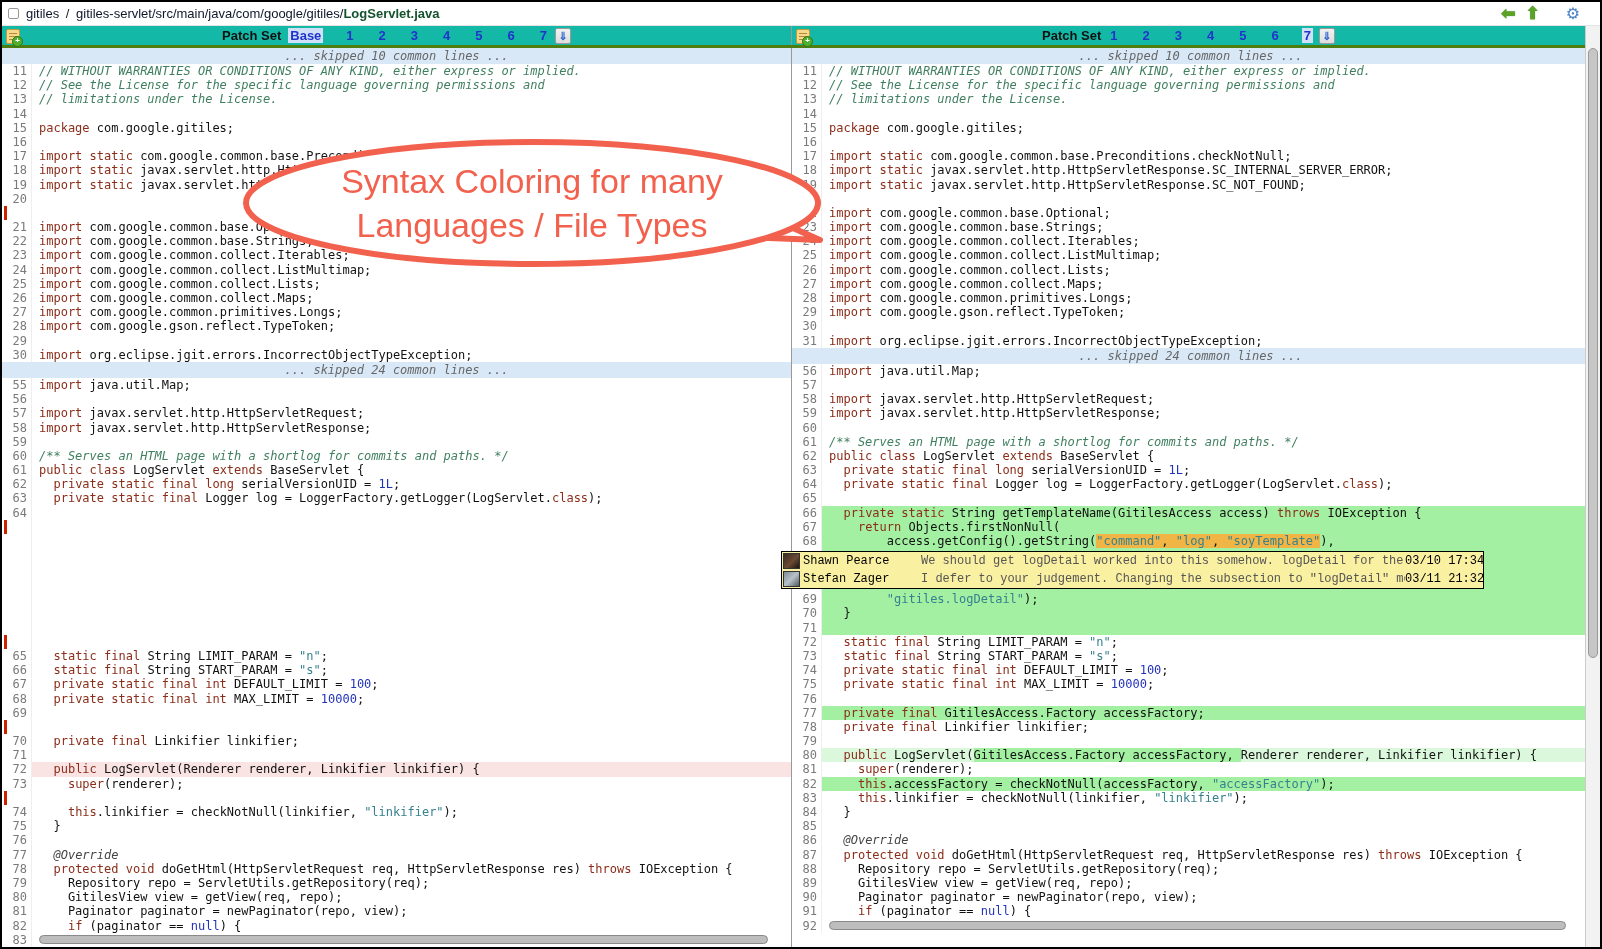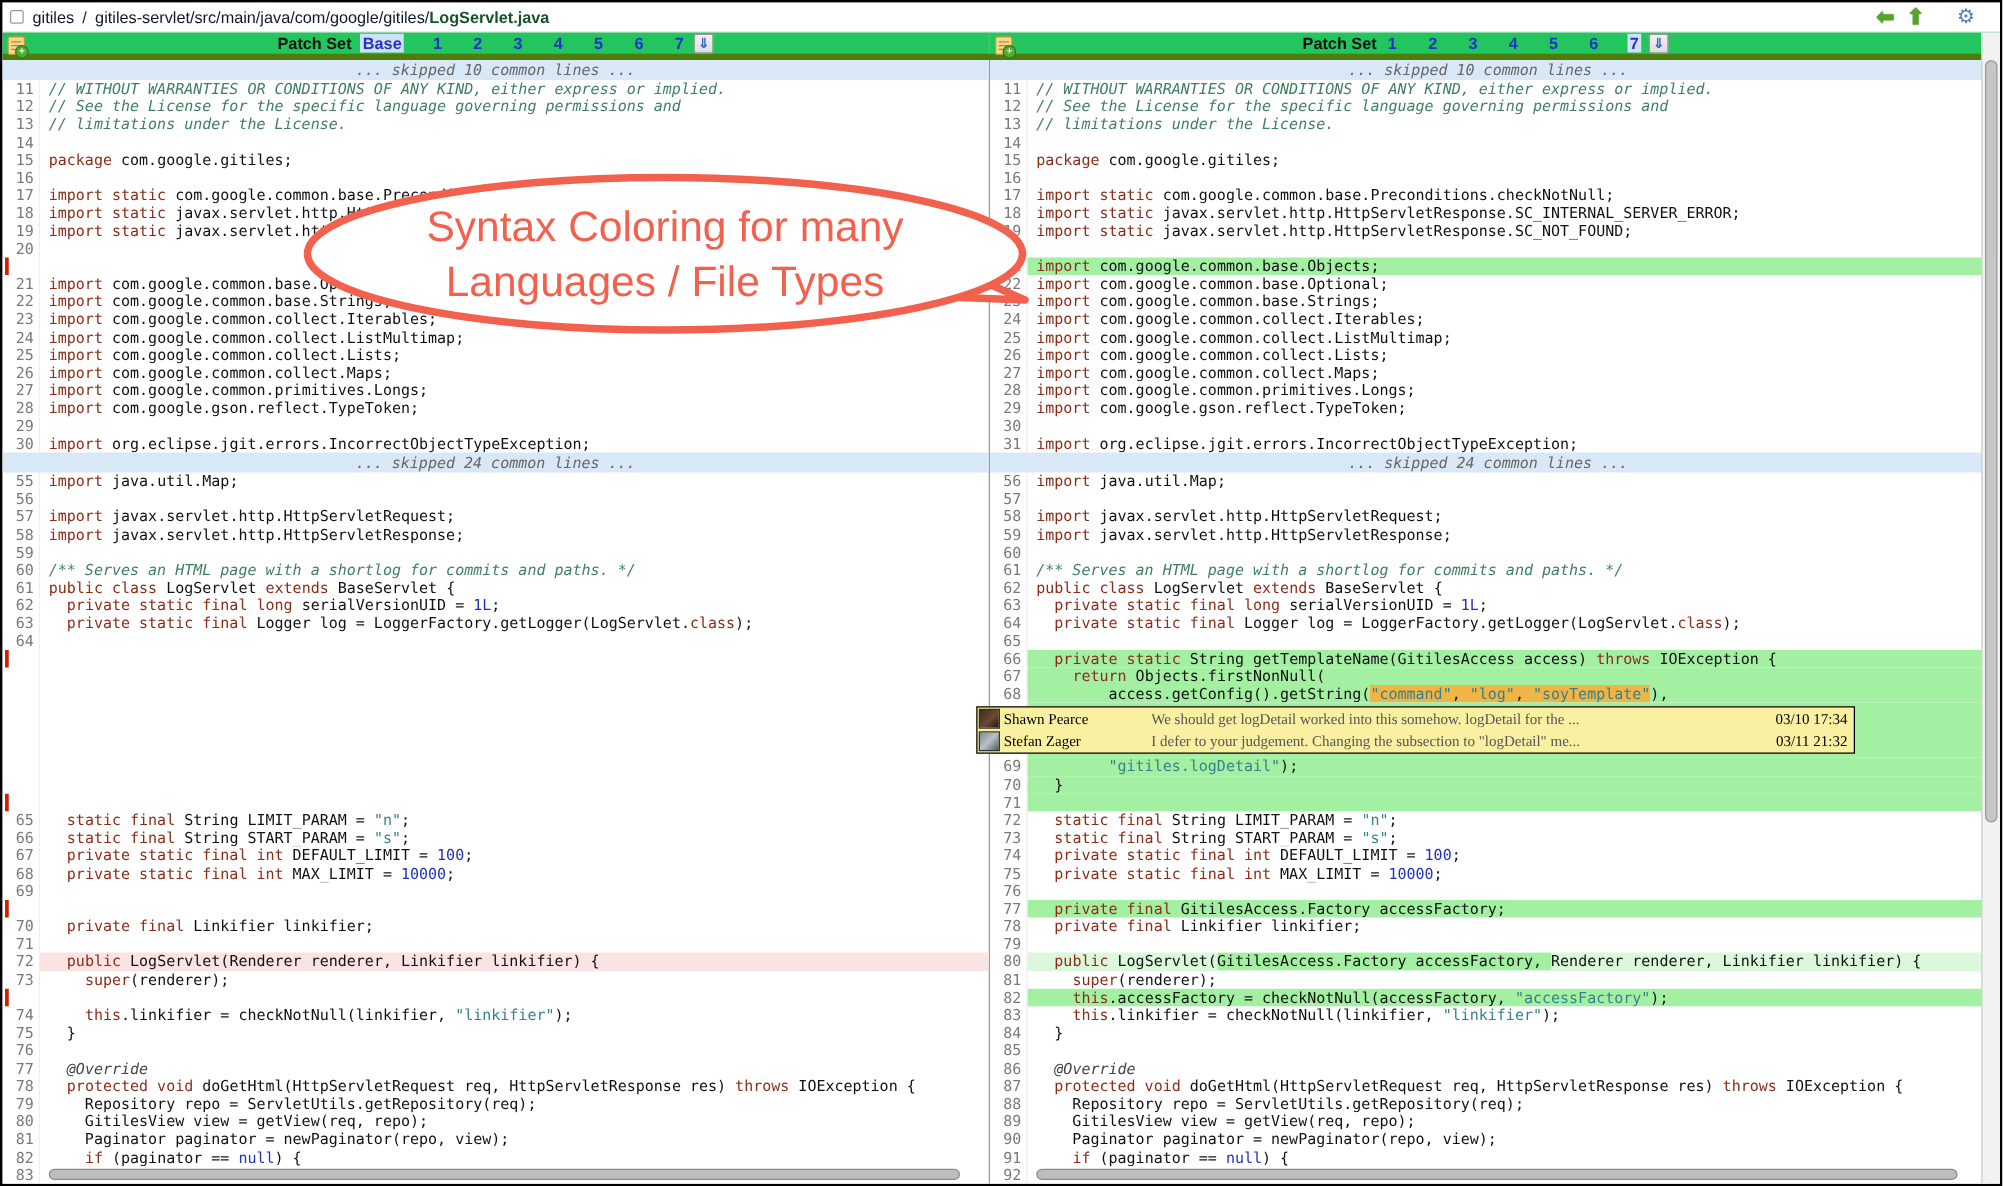--- a/index.html
+++ b/index.html
@@ -10,21 +10,21 @@
   .crumbbar { height:24px; display:flex; align-items:center; padding:0 6px; background:#fff; border-bottom:1px solid #e4e4e4; font-size:13px; }
   .cb { width:11px; height:11px; border:1px solid #9a9a9a; border-radius:2px; background:#fff; margin-right:7px; flex:none; }
   .crumb a, .crumblink { color:#0f172a; text-decoration:none; cursor:pointer; }
   .crumbsep { color:#222; padding:0 3px; }
   .crumbfile { color:#14532d; font-weight:bold; }
   .crumb-icons { margin-left:auto; display:flex; align-items:center; gap:10px; padding-right:14px; }
   .arrow-ico { color:#5aa327; font-size:17px; font-weight:bold; line-height:1; text-shadow:0 0 1px #2d6b12; cursor:pointer; }
   .gear-ico { color:#4a82c4; font-size:16px; line-height:1; margin-left:16px; cursor:pointer; }
 
   
-  .psrow { height:22px; display:flex; background:#22c55e; border-bottom:5px solid #4d7c0f; font-size:13px; }
+  .psrow { height:22px; display:flex; background:#14b8a6; border-bottom:3px solid #4d7c0f; font-size:13px; }
   .pshalf { position:relative; display:flex; align-items:center; justify-content:center; }
   .pshalf.l { width:790px; border-right:1px solid #999; }
   .pshalf.r { flex:1; margin-right:15px; }
   .addnote-ico { position:absolute; left:4px; top:3px; width:14px; height:15px; background:#f6d98c; border:1px solid #c49a36; border-radius:2px; cursor:pointer; }
   .addnote-ico::before { content:""; position:absolute; left:2px; top:3px; right:2px; height:1px; background:#b3883a; box-shadow:0 3px 0 #b3883a, 0 6px 0 #b3883a; }
   .addnote-ico::after { content:"+"; position:absolute; right:-4px; bottom:-4px; width:9px; height:9px; background:#4faf2e; border:1px solid #2d7a14; border-radius:50%; color:#fff; font-size:8px; line-height:8px; text-align:center; font-weight:bold; }
   .pslabel { font-weight:bold; color:#111; margin-right:7px; }
   .pslinks { display:flex; gap:21px; align-items:flex-start; }
   .pslink { color:#2233cc; font-weight:bold; cursor:pointer; padding:0 2px; }
   .pslink.sel { background:#cfe0f7; }
@@ -49,21 +49,21 @@
   .bg-addlight { background:#dcf8dc; }
   .bg-del { background:#f9e3e3; }
   .hl-orange { background:#f0b545; }
   .hl-seg { background:#a3f0a3; }
   .marker { position:absolute; left:-28px; top:0; width:3px; height:100%; background:#cc2200; }
   .gut .marker { left:2px; }
   .row.widget { height:44px; position:relative; }
   .hthumb { height:9px; margin-top:2px; width:97%; background:#bdbdbd; border:1px solid #8a8a8a; border-radius:5px; cursor:pointer; }
 
   
-  .ctip { position:absolute; top:3px; left:-11px; width:703px; background:#faf0a2; border:1px solid #000; z-index:6; font-family:Liberation Serif, serif; font-size:12px; }
+  .ctip { position:absolute; top:3px; left:-11px; width:703px; background:#faf0a2; border:1px solid #000; z-index:6; font-family:Liberation Mono, monospace; font-size:12px; }
   .ctip-row { display:flex; align-items:center; height:18px; cursor:pointer; }
   .ctip-av { width:17px; height:16px; flex:none; margin:0 3px 0 1px; border:1px solid #333; }
   .ctip-av.a0 { background:linear-gradient(135deg,#3a2b22 0%,#6b4a33 55%,#1d140f 100%); }
   .ctip-av.a1 { background:linear-gradient(135deg,#7d8a94 0%,#b9c2c9 50%,#4e5a63 100%); }
   .ctip-name { width:118px; flex:none; color:#000; }
   .ctip-msg { flex:1; color:#555; overflow:hidden; white-space:nowrap; }
   .ctip-time { width:78px; flex:none; text-align:right; padding-right:5px; color:#000; }
 
   
   .vscroll { position:absolute; top:24px; right:0; bottom:0; width:15px; background:#f2f2f2; border-left:1px solid #ccc; }
@@ -190,21 +190,20 @@
         <div class="row"><div class="gut">11</div><div class="line"><span class="com">// WITHOUT WARRANTIES OR CONDITIONS OF ANY KIND, either express or implied.</span></div></div>
         <div class="row"><div class="gut">12</div><div class="line"><span class="com">// See the License for the specific language governing permissions and</span></div></div>
         <div class="row"><div class="gut">13</div><div class="line"><span class="com">// limitations under the License.</span></div></div>
         <div class="row"><div class="gut">14</div><div class="line"></div></div>
         <div class="row"><div class="gut">15</div><div class="line"><span class="kwd">package</span><span class="pln"> com.google.gitiles;</span></div></div>
         <div class="row"><div class="gut">16</div><div class="line"></div></div>
         <div class="row"><div class="gut">17</div><div class="line"><span class="kwd">import static</span><span class="pln"> com.google.common.base.Preconditions.checkNotNull;</span></div></div>
         <div class="row"><div class="gut">18</div><div class="line"><span class="kwd">import static</span><span class="pln"> javax.servlet.http.HttpServletResponse.SC_INTERNAL_SERVER_ERROR;</span></div></div>
         <div class="row"><div class="gut">19</div><div class="line"><span class="kwd">import static</span><span class="pln"> javax.servlet.http.HttpServletResponse.SC_NOT_FOUND;</span></div></div>
         <div class="row"><div class="gut">20</div><div class="line"></div></div>
-        <div class="row"><div class="gut">21</div><div class="line bg-add"><span class="kwd">import</span><span class="pln"> com.google.common.base.Objects;</span></div></div>
         <div class="row"><div class="gut">22</div><div class="line"><span class="kwd">import</span><span class="pln"> com.google.common.base.Optional;</span></div></div>
         <div class="row"><div class="gut">23</div><div class="line"><span class="kwd">import</span><span class="pln"> com.google.common.base.Strings;</span></div></div>
         <div class="row"><div class="gut">24</div><div class="line"><span class="kwd">import</span><span class="pln"> com.google.common.collect.Iterables;</span></div></div>
         <div class="row"><div class="gut">25</div><div class="line"><span class="kwd">import</span><span class="pln"> com.google.common.collect.ListMultimap;</span></div></div>
         <div class="row"><div class="gut">26</div><div class="line"><span class="kwd">import</span><span class="pln"> com.google.common.collect.Lists;</span></div></div>
         <div class="row"><div class="gut">27</div><div class="line"><span class="kwd">import</span><span class="pln"> com.google.common.collect.Maps;</span></div></div>
         <div class="row"><div class="gut">28</div><div class="line"><span class="kwd">import</span><span class="pln"> com.google.common.primitives.Longs;</span></div></div>
         <div class="row"><div class="gut">29</div><div class="line"><span class="kwd">import</span><span class="pln"> com.google.gson.reflect.TypeToken;</span></div></div>
         <div class="row"><div class="gut">30</div><div class="line"></div></div>
         <div class="row"><div class="gut">31</div><div class="line"><span class="kwd">import</span><span class="pln"> org.eclipse.jgit.errors.IncorrectObjectTypeException;</span></div></div>

